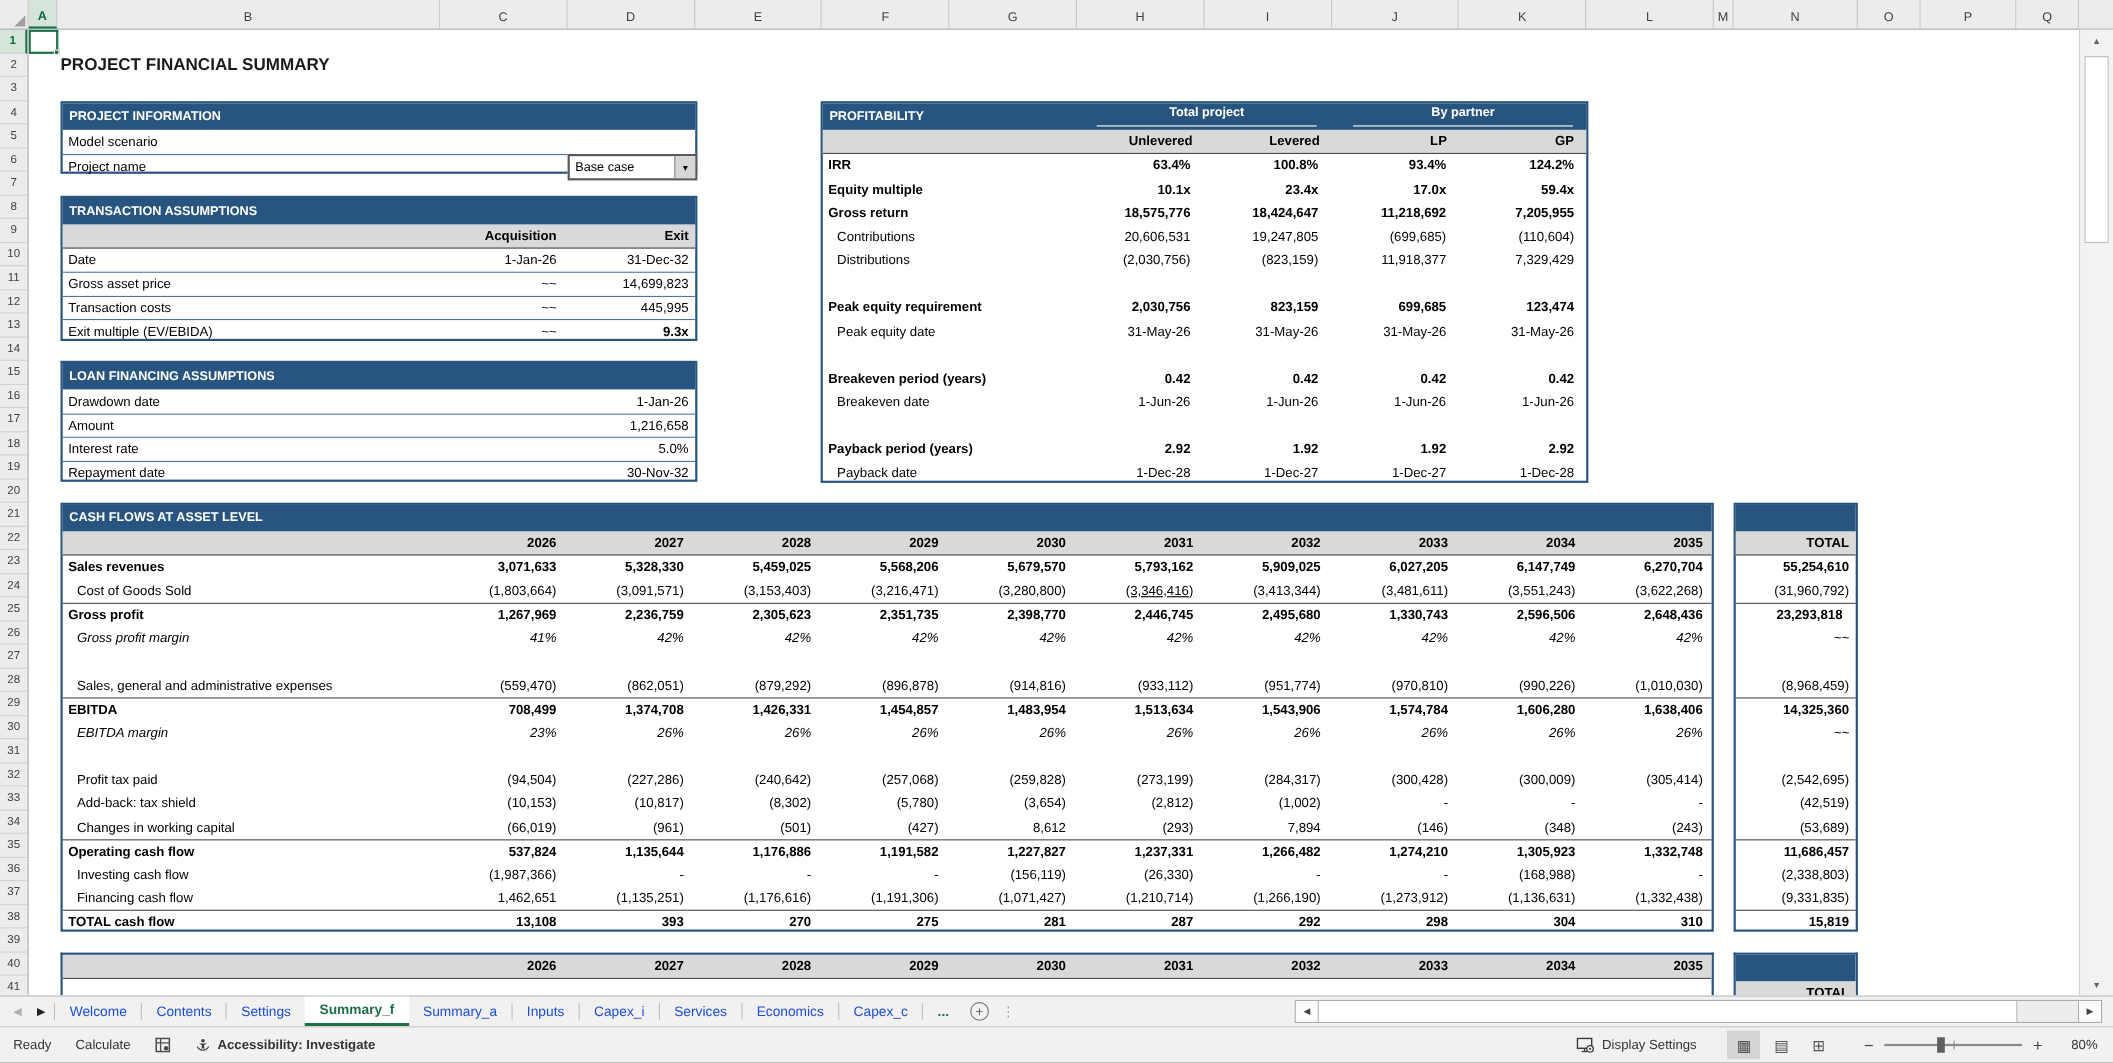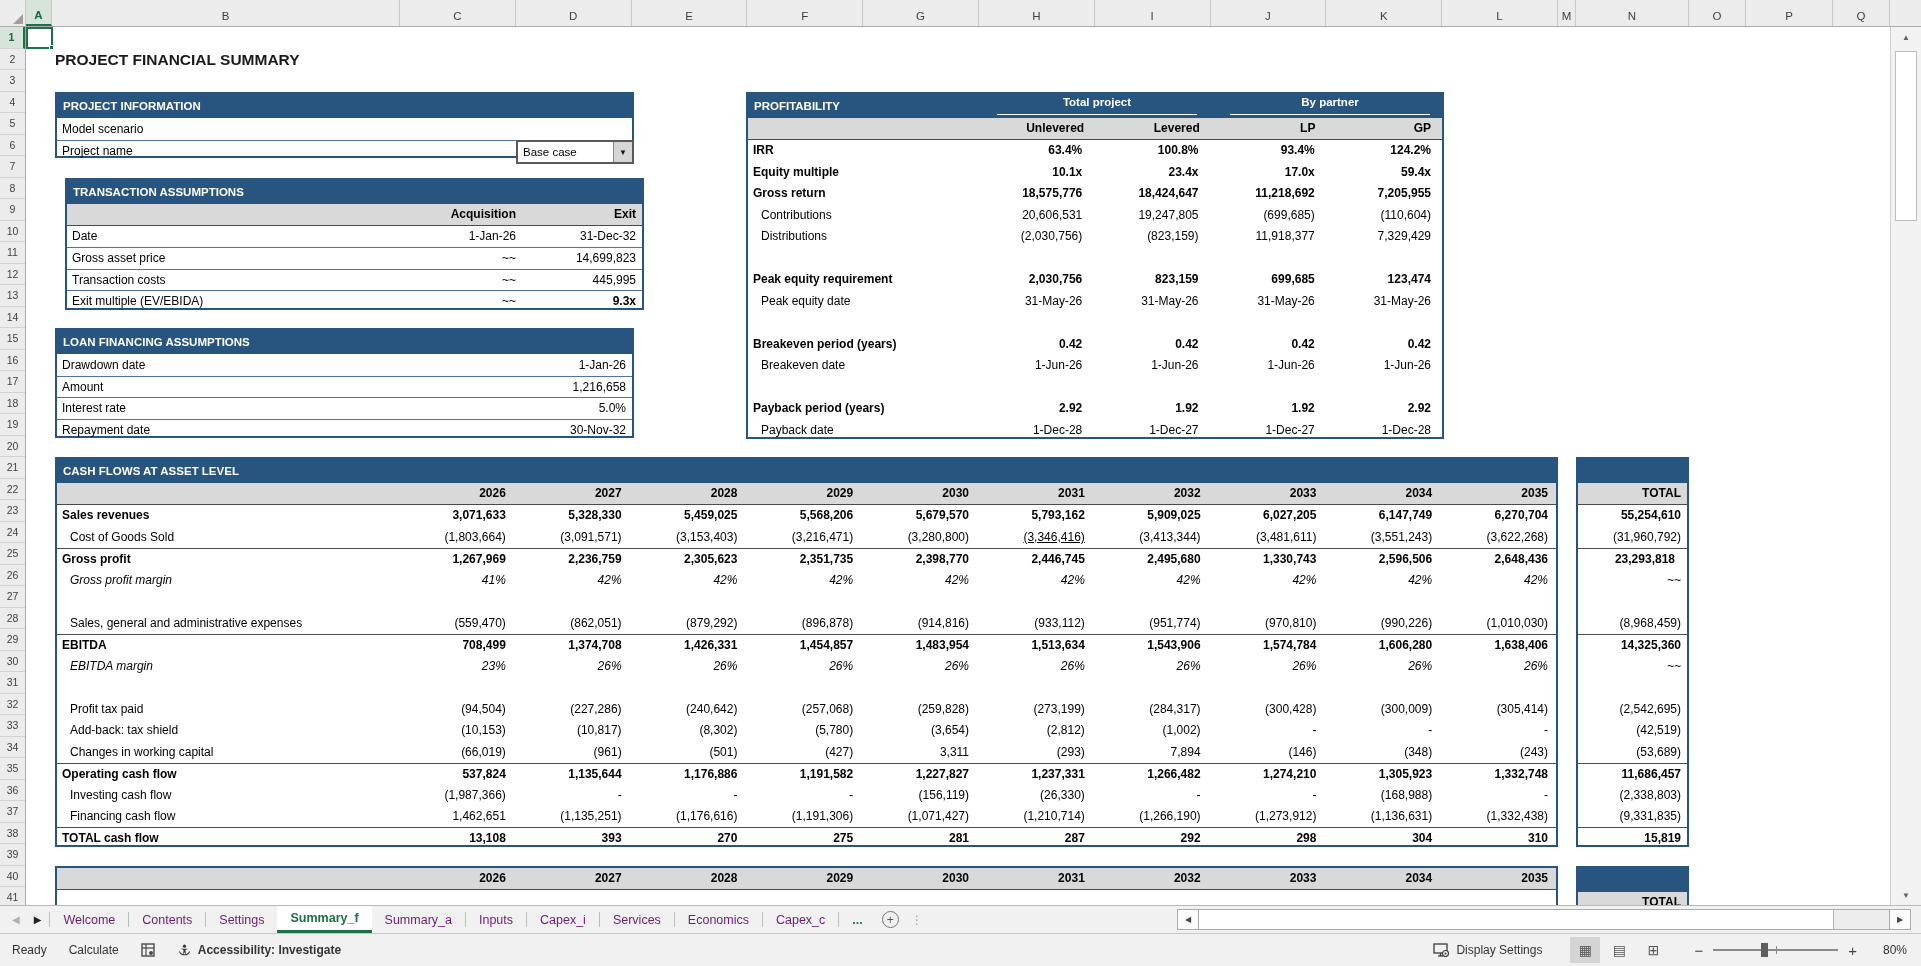--- a/index.html
+++ b/index.html
@@ -55,21 +55,21 @@
   .dd{position:absolute;left:516px;top:140px;width:118px;height:24px;background:#fff;
       border:2px solid #595959;display:flex;z-index:2;}
   .dd .dtxt{flex:1;font-size:11.5px;display:flex;align-items:center;padding-left:5px;}
   .dd .dbtn{width:19px;background:#d6d6d6;border-left:1px solid #8a8a8a;display:flex;
       align-items:center;justify-content:center;font-size:8px;color:#111;}
   
   .tabbar{position:absolute;left:0;top:905px;width:1921px;height:28px;background:#F1F1F1;
       border-top:1px solid #b9b9b9;display:flex;align-items:stretch;z-index:6;font-size:12.5px;}
   .navarrows{display:flex;align-items:center;padding:0 8px 0 12px;gap:14px;color:#222;font-size:10px;}
   .navarrows .dis{color:#b0b0b0;}
-  .tab{display:flex;align-items:center;padding:0 13px;color:#701a75;cursor:default;white-space:nowrap;}
+  .tab{display:flex;align-items:center;padding:0 13px;color:#1d4ed8;cursor:default;white-space:nowrap;}
   .tabdiv{width:1px;background:#bdbdbd;margin:6px 0;}
   .tab.active{background:#fff;color:var(--green);font-weight:bold;border-bottom:3px solid var(--green);}
   .tab.accent{color:var(--green);font-weight:bold;}
   .addsheet{width:17px;height:17px;border:1px solid #767676;border-radius:50%;align-self:center;
       margin:0 6px;display:flex;align-items:center;justify-content:center;font-size:12px;color:#555;}
   .vdots{align-self:center;color:#9a9a9a;margin:0 6px;font-size:12px;letter-spacing:0;}
   .hscroll{margin-left:auto;align-self:center;display:flex;align-items:center;height:21px;margin-right:10px;}
   .hbtn{width:22px;height:21px;background:#fbfbfb;border:1px solid #ababab;display:flex;
       align-items:center;justify-content:center;font-size:8px;color:#444;}
   .htrack{width:690px;height:21px;background:#ededed;border:1px solid #ababab;border-left:none;border-right:none;position:relative;}
@@ -188,21 +188,21 @@
           <div class="lbl">Project name</div>
           <div class="val" style="width: 240px; padding-right: 6px;">Dental Clinic</div>
         </div>
       </div>
   </div>
   <div class="dd">
     <div class="dtxt">Base case</div>
     <div class="dbtn">▼</div>
   </div>
 
-  <div class="tbl" style="left:65px;top:178px;width:579px;height:132px;">
+  <div class="tbl" style="left:55px;top:178px;width:579px;height:132px;">
     <div class="thead">TRANSACTION ASSUMPTIONS</div>
     <div class="trow grey">
       <div class="lbl"></div>
       <div class="val" style="width:114px;padding-right:6px;">Acquisition</div>
       <div class="val" style="width:120px;padding-right:6px;">Exit</div>
     </div>
     <div id="ta-rows">
         <div class="trow sep">
           <div class="lbl">Date</div>
           <div class="val" style="width: 114px; padding-right: 6px;">1-Jan-26</div>
@@ -479,21 +479,21 @@
           <div class="num" style="width: 115.8px; padding-right: 8px;">-</div>
           <div class="num" style="width: 115.8px; padding-right: 8px;">-</div>
           <div class="num" style="width: 115.8px; padding-right: 8px;">-</div>
         </div>
         <div class="trow">
           <div class="lbl ind">Changes in working capital</div>
           <div class="num" style="width: 115.8px; padding-right: 8px;">(66,019)</div>
           <div class="num" style="width: 115.8px; padding-right: 8px;">(961)</div>
           <div class="num" style="width: 115.8px; padding-right: 8px;">(501)</div>
           <div class="num" style="width: 115.8px; padding-right: 8px;">(427)</div>
-          <div class="num" style="width: 115.8px; padding-right: 8px;">3,311</div>
+          <div class="num" style="width: 115.8px; padding-right: 8px;">8,612</div>
           <div class="num" style="width: 115.8px; padding-right: 8px;">(293)</div>
           <div class="num" style="width: 115.8px; padding-right: 8px;">7,894</div>
           <div class="num" style="width: 115.8px; padding-right: 8px;">(146)</div>
           <div class="num" style="width: 115.8px; padding-right: 8px;">(348)</div>
           <div class="num" style="width: 115.8px; padding-right: 8px;">(243)</div>
         </div>
         <div class="trow topline">
           <div class="lbl b">Operating cash flow</div>
           <div class="num b" style="width: 115.8px; padding-right: 8px;">537,824</div>
           <div class="num b" style="width: 115.8px; padding-right: 8px;">1,135,644</div>

